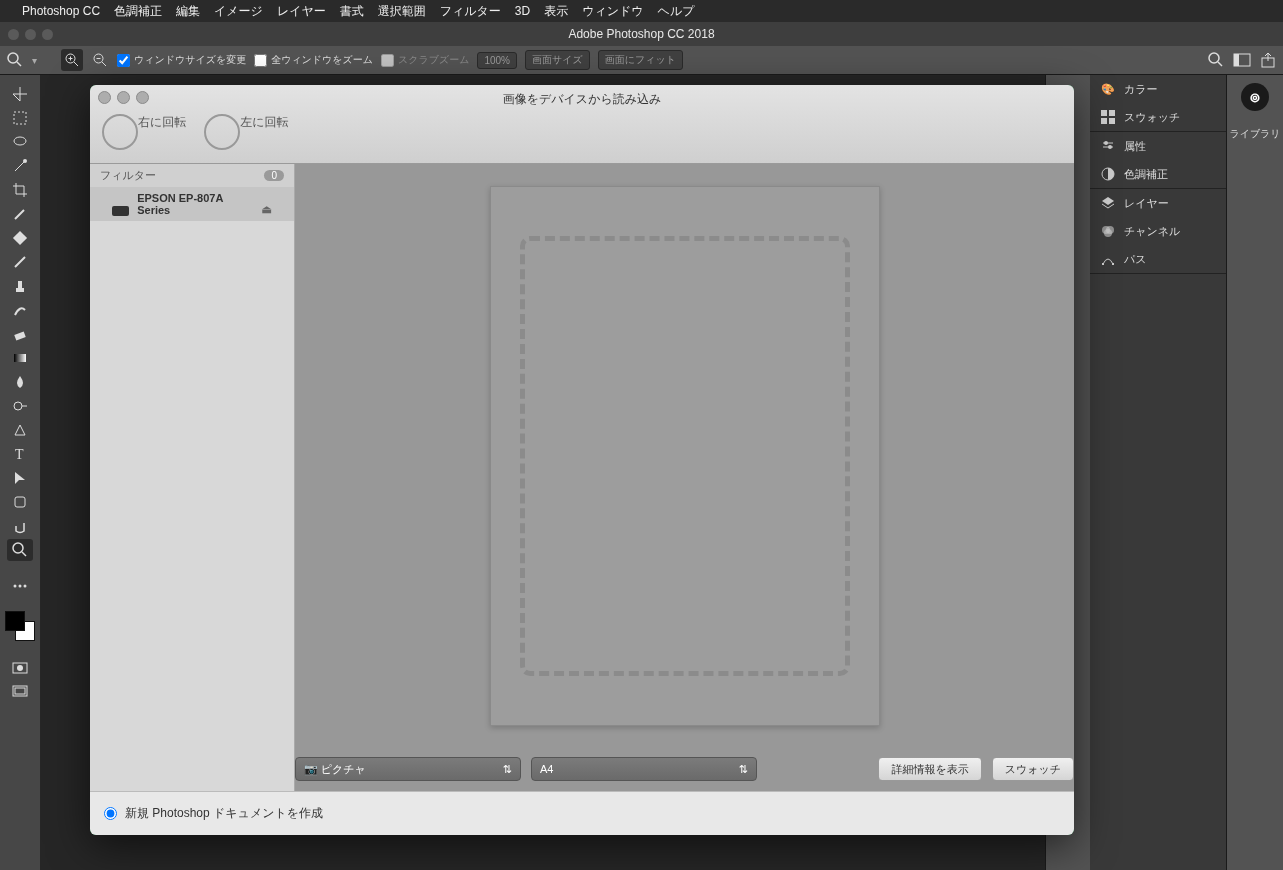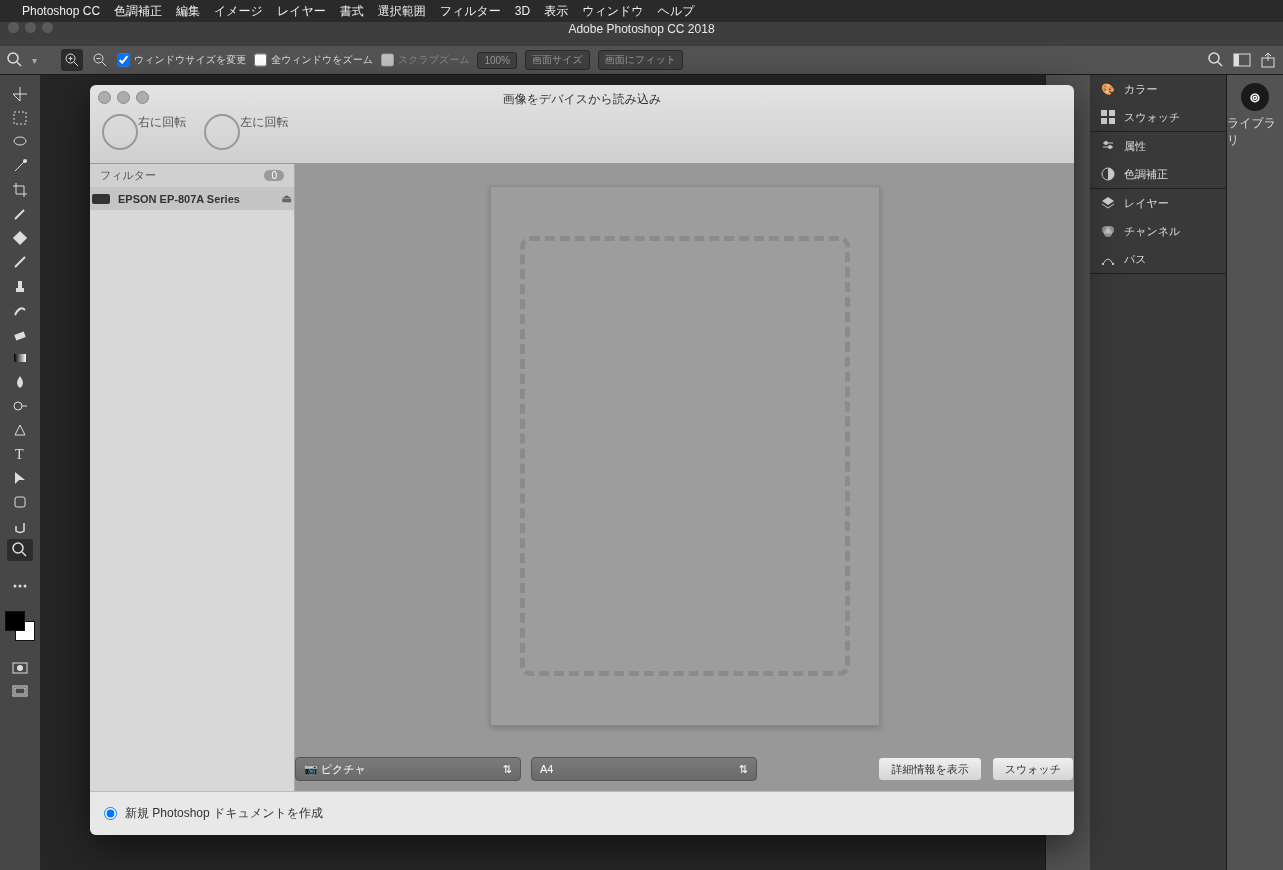--- a/index.html
+++ b/index.html
@@ -1,25 +1,25 @@
 <!DOCTYPE html>
 <html><head>
 <meta charset="utf-8">
 <style>
 html,body{margin:0;padding:0;width:1283px;height:870px;background:#1f1f1f;font-family:"Hiragino Sans","Helvetica Neue",Arial,sans-serif;font-size:11px;color:#ccc;overflow:hidden}
 .menubar{height:22px;background:#2a2a2a;display:flex;align-items:center;padding:0 8px;gap:14px;font-size:12px;color:#eee}
 .menubar .apple{font-size:14px}
 .menubar .app{font-weight:400}
-.titlebar{height:24px;background:#3e3e3e;display:flex;position:relative}
+.titlebar{height:24px;background:#3e3e3e;display:flex;align-items:center;position:relative}
 .tb-dots{display:flex;gap:6px;margin-left:8px}
 .tb-dots span{width:11px;height:11px;border-radius:50%;background:#5a5a5a}
 .titlebar .title{position:absolute;left:50%;transform:translateX(-50%);color:#e8e8e8;font-size:12px}
 .optbar{height:28px;background:#535353;display:flex;align-items:center;padding:0 6px;gap:8px;font-size:10px;color:#ddd;border-bottom:1px solid #1a1a1a}
 .optbar .box{background:#404040;border:1px solid #2a2a2a;padding:2px 6px;border-radius:3px;color:#999}
-.chk{display:flex;gap:4px}
+.chk{display:flex;align-items:center;gap:4px}
 .chk input{margin:0}
 .optbar .spacer{flex:1}
 .optbar .icon{width:18px;height:18px;display:flex;align-items:center;justify-content:center}
 .workspace{display:flex;height:796px}
 .toolcol{width:40px;background:#474747;display:flex;flex-direction:column;align-items:center;padding-top:8px;gap:2px}
 .toolcol .tool{width:26px;height:22px;display:flex;align-items:center;justify-content:center;border-radius:3px;cursor:pointer}
 .toolcol .tool.active{background:#2c2c2c}
 .toolcol .fgbg{position:relative;width:30px;height:30px;margin-top:12px}
 .toolcol .fg,.toolcol .bg{position:absolute;width:18px;height:18px;border:1px solid #111}
 .toolcol .fg{top:0;left:0;background:#000;z-index:2}
@@ -40,21 +40,21 @@
 .dlg-dots span{width:11px;height:11px;border-radius:50%;background:#adadad;border:1px solid #8a8a8a}
 .dlg-title{position:absolute;top:6px;left:50%;transform:translateX(-50%);font-size:12px;color:#333}
 .dlg-rot{display:flex;gap:18px;margin-left:12px;margin-top:4px}
 .dlg-rot .rbtn{display:flex;flex-direction:row;align-items:flex-start;font-size:12px;color:#555}
 .dlg-rot .rbtn .circ{width:32px;height:32px;border:2px solid #999;border-radius:50%;position:relative;margin-bottom:2px}
 .dlg-body{flex:1;display:flex}
 .dlg-side{width:204px;background:#d8d8d8;border-right:1px solid #aaa;font-size:11px;color:#333}
 .side-hdr{padding:4px 10px;background:#d0d0d0;font-size:11px;color:#555;display:flex;justify-content:space-between;align-items:center}
 .side-hdr .badge{background:#9a9a9a;color:#fff;border-radius:8px;padding:0 7px;font-size:10px}
 .side-grp{padding:4px 10px;font-size:10px;color:#666}
-.side-item{display:flex;align-items:center;gap:8px;padding:5px 2px;background:#c5c5c5;font-weight:700;font-size:11px}
+.side-item{display:flex;align-items:flex-end;gap:8px;padding:5px 22px;background:#c5c5c5;font-weight:700;font-size:11px}
 .side-item .dev{width:18px;height:10px;background:#333;border-radius:2px}
 .dlg-main{flex:1;background:#989898;display:flex;flex-direction:column}
 .preview{flex:1;display:flex;align-items:center;justify-content:center}
 .page{width:390px;height:540px;background:#9d9d9d;box-shadow:inset 0 0 0 1px #8a8a8a,0 2px 6px rgba(0,0,0,.2);display:flex;align-items:center;justify-content:center}
 .dashed{width:320px;height:430px;border:5px dashed #8b8b8b;border-radius:10px}
 .dlg-bottom{display:flex;align-items:center;gap:10px;padding:10px 0}
 .dlg-bottom .sel{flex:0 0 208px;height:22px;background:linear-gradient(#7b7b7b,#6a6a6a);border:1px solid #555;border-radius:4px;color:#fff;display:flex;align-items:center;padding:0 8px;font-size:11px;justify-content:space-between}
 .dlg-bottom .btn{height:22px;padding:0 12px;background:linear-gradient(#f0f0f0,#d5d5d5);border:1px solid #999;border-radius:4px;color:#333;font-size:11px;display:flex;align-items:center;cursor:pointer}
 .dlg-bottom .spacer{flex:1}
 .dlg-footer{background:#e8e8e8;padding:10px 14px;border-top:1px solid #bbb;font-size:12px;color:#333}
@@ -422,16 +422,16 @@
                 <rect x="1" y="11" width="2" height="2" fill="#ccc"></rect>
                 <rect x="11" y="11" width="2" height="2" fill="#ccc"></rect>
               </svg>
             </span>
             <span>パス</span>
           </div>
       </div>
     </div>
     <div class="rc-lib">
       <div class="cc">⊚</div>
-      <div style="font-size:12px;color:#ddd;margin-top:4px">ライブラリ</div>
+      <div style="font-size:10px;color:#ddd;margin-top:16px">ライブラリ</div>
     </div>
   </div>
 </div>
 
 </body></html>

